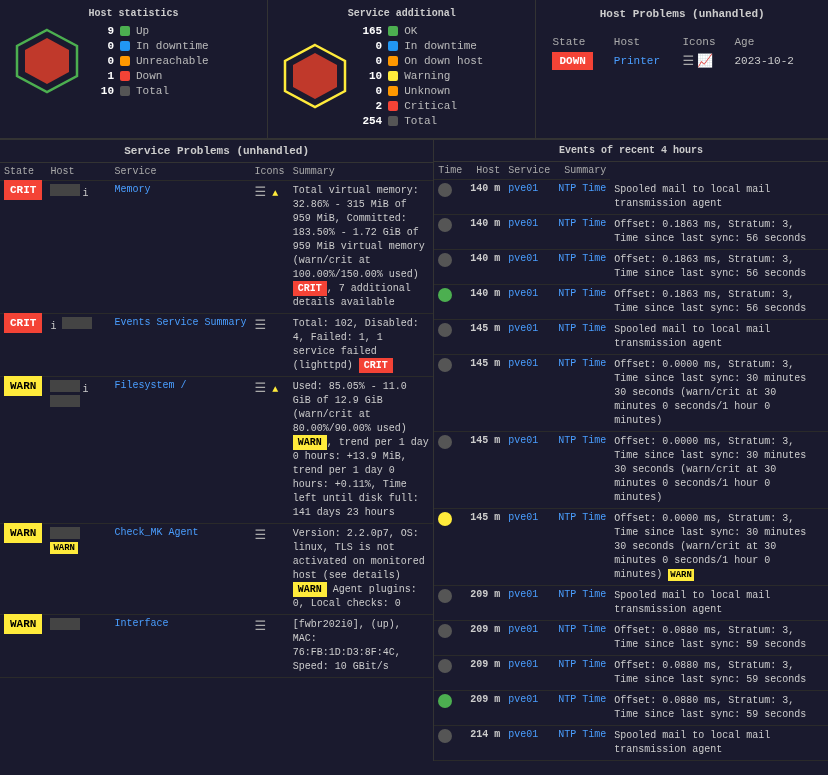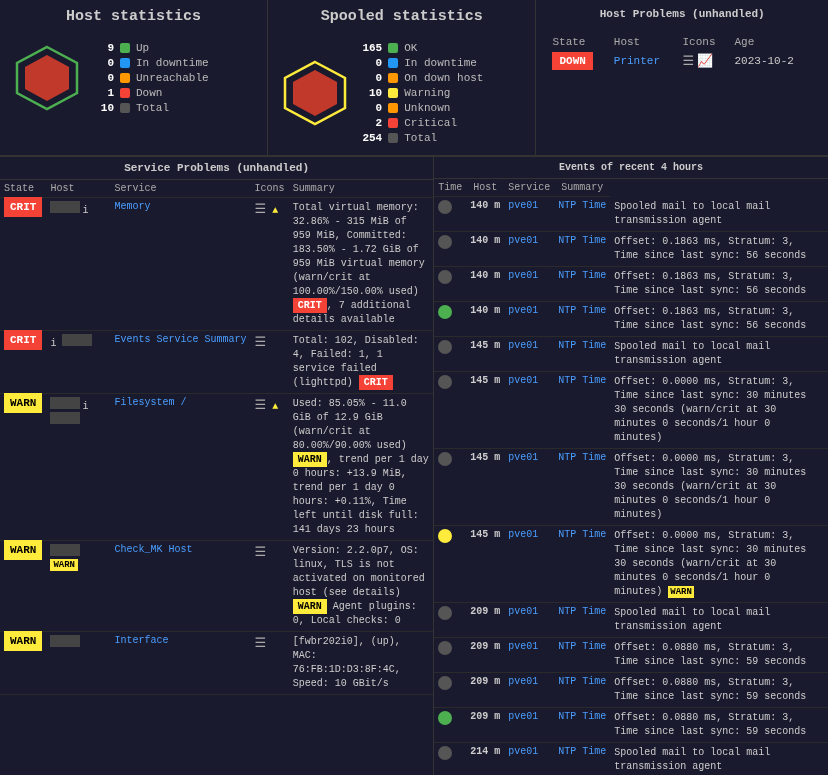--- a/index.html
+++ b/index.html
@@ -22,22 +22,22 @@
     .stat-panel {
       flex: 1;
       padding: 8px 12px;
       border-right: 1px solid #333;
     }
     .stat-panel:last-child { border-right: none; }
 
     .stat-panel-title {
       text-align: center;
       color: #ccc;
-      font-size: 15px;
-      margin-bottom: 17px;
+      font-size: 10px;
+      margin-bottom: 6px;
       font-weight: bold;
     }
 
     .stat-content {
       display: flex;
       align-items: center;
       gap: 10px;
     }
 
     .hexagon-wrap {
@@ -243,21 +243,21 @@
     .ev-table {
       width: 100%;
       border-collapse: collapse;
       font-size: 10px;
     }
 
     .ev-table th {
       color: #aaa;
       font-weight: normal;
       padding: 3px 4px;
-      text-align: center;
+      text-align: right;
       border-bottom: 1px solid #2a2a2a;
     }
 
     .ev-table td {
       padding: 3px 4px;
       vertical-align: top;
       border-bottom: 1px solid #2a2a2a;
       color: #ccc;
     }
 
@@ -349,21 +349,21 @@
         <div class="stat-row">
           <span class="stat-num">10</span>
           <span class="dot dot-darkgray"></span>
           <span class="stat-label">Total</span>
         </div>
       </div>
     </div>
   </div>
 
   <div class="stat-panel">
-    <div class="stat-panel-title">Spooled statistics</div>
+    <div class="stat-panel-title">Service additional</div>
     <div class="stat-content">
       <div class="hexagon-wrap">
         <svg width="70" height="70" viewBox="0 0 70 70">
           <polygon points="35,4 65,20 65,50 35,66 5,50 5,20" fill="none" stroke="#ffeb3b" stroke-width="2.5"></polygon>
           <polygon points="35,12 57,24 57,46 35,58 13,46 13,24" fill="#c0392b"></polygon>
         </svg>
       </div>
       <div class="stat-rows">
         <div class="stat-row">
           <span class="stat-num">165</span>
@@ -503,21 +503,21 @@
         </tr>
 
         <tr>
           <td>
             <span class="state-warn">WARN</span>
           </td>
           <td>
             <span class="host-cell-sm"></span>
             <span class="host-warn-badge">WARN</span>
           </td>
-          <td style="color:#4a9eff; cursor:pointer; white-space:nowrap;">Check_MK Host</td>
+          <td style="color:#4a9eff; cursor:pointer; white-space:nowrap;">Check_MK Agent</td>
           <td>
             <span class="icon-list">☰</span>
           </td>
           <td>
             <div class="summary-text">Version: 2.2.0p7, OS: linux, TLS is not activated on monitored host (see details) <span class="badge-warn">WARN</span> Agent plugins: 0, Local checks: 0</div>
           </td>
         </tr>
 
         <tr>
           <td>

